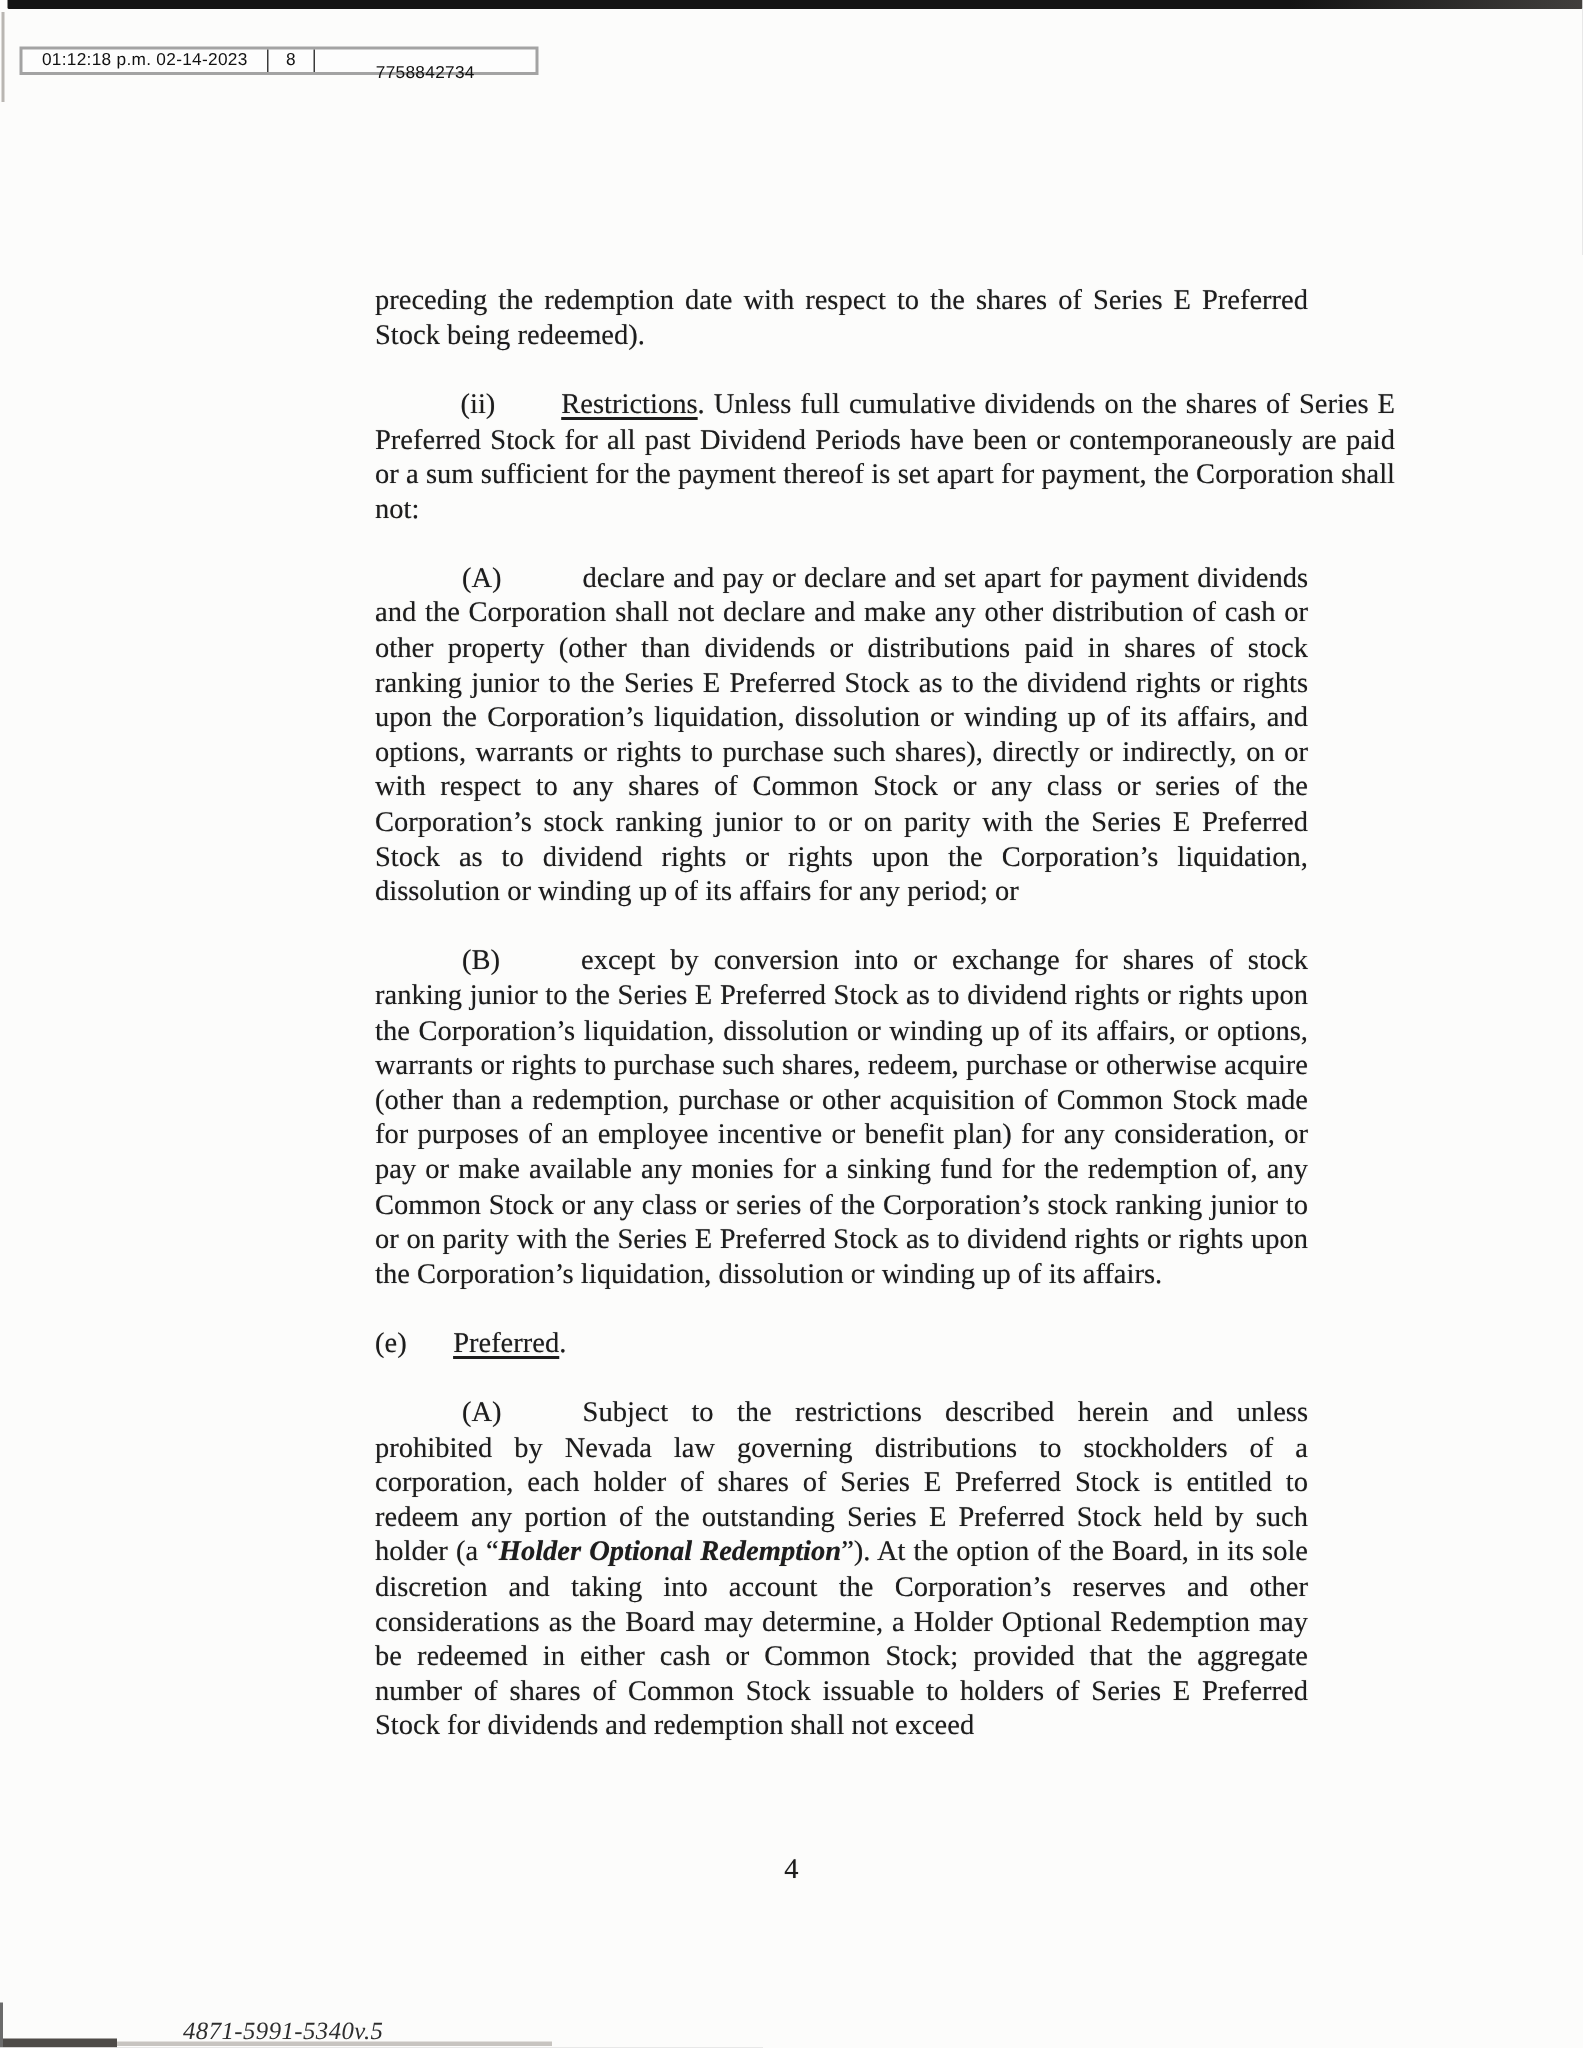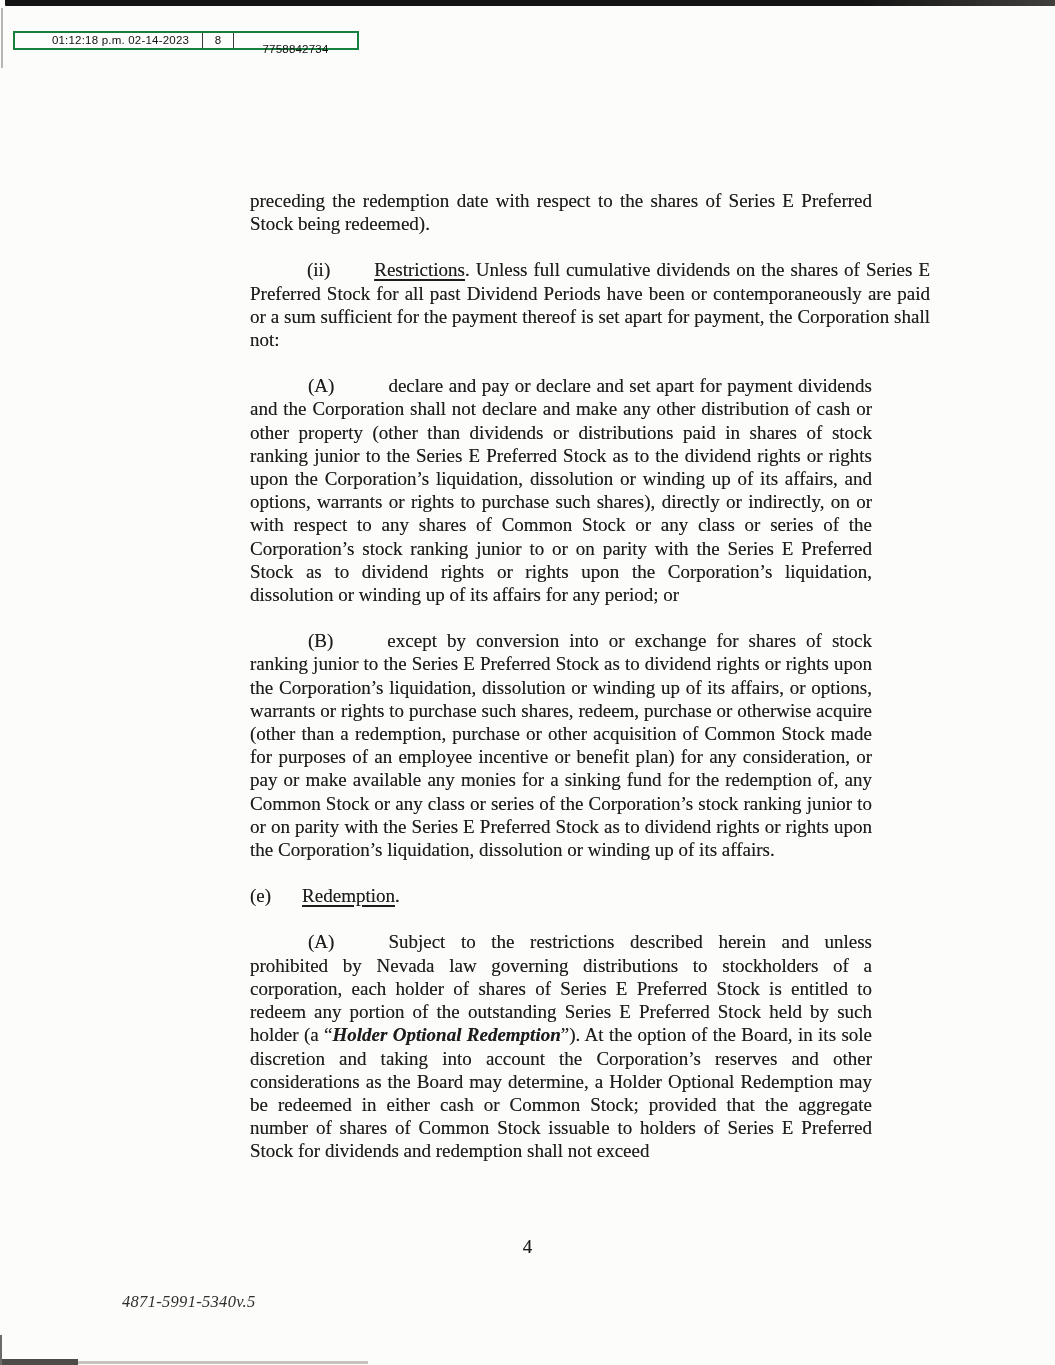--- a/index.html
+++ b/index.html
@@ -56,28 +56,27 @@
     width: 290px; height: 3px;
     background: #c7c4c0;
   }
 
   
   .fax-header {
     position: absolute;
     top: 31px; left: 13px;
     width: 346px; height: 19px;
     display: flex;
-    border: 2px solid #15803d;
+    border: 2px solid #a3a3a3;
     box-sizing: border-box;
     background: #fdfdfd;
     font-family: "Liberation Sans", sans-serif;
     font-size: 11.5px;
     line-height: 15px;
     color: #111;
-    padding-left: 24px;
   }
   .fax-cell {
     display: flex;
     align-items: center;
     justify-content: center;
     white-space: nowrap;
     letter-spacing: 0.2px;
   }
   .fax-cell-time  { width: 163px; border-right: 1.5px solid #3a3a3a; }
   .fax-cell-pages { width: 30px;  border-right: 1.5px solid #3a3a3a; }
@@ -116,21 +115,21 @@
   
   .page-number {
     position: absolute;
     top: 1236px; left: 0; right: 0;
     text-align: center;
     font-size: 19px;
     text-shadow: 0 0 0.5px rgba(25,25,25,0.55);
   }
   .doc-id {
     position: absolute;
-    top: 1292px; left: 122px;
+    top: 1344px; left: 122px;
     font-size: 16.5px;
     font-style: italic;
     color: #2e2e2e;
     letter-spacing: 0.3px;
   }
 </style>
 </head>
 <body>
 
 <div class="page">
@@ -151,21 +150,21 @@
   <div class="doc-body">
 
     <p class="p-cont"><span>preceding the redemption date with respect to the shares of Series E Preferred Stock being redeemed).</span></p>
 
     <p class="p-ind57"><span>(ii)</span><span class="tab t44"></span><span class="u">Restrictions</span><span>. Unless full cumulative dividends on the shares of Series E Preferred Stock for all past Dividend Periods have been or contemporaneously are paid or a sum sufficient for the payment thereof is set apart for payment, the Corporation shall not:</span></p>
 
     <p class="p-clause"><span>(A)</span><span class="tab t54"></span><span>declare and pay or declare and set apart for payment dividends and the Corporation shall not declare and make any other distribution of cash or other property (other than dividends or distributions paid in shares of stock ranking junior to the Series E Preferred Stock as to the dividend rights or rights upon the Corporation’s liquidation, dissolution or winding up of its affairs, and options, warrants or rights to purchase such shares), directly or indirectly, on or with respect to any shares of Common Stock or any class or series of the Corporation’s stock ranking junior to or on parity with the Series E Preferred Stock as to dividend rights or rights upon the Corporation’s liquidation, dissolution or winding up of its affairs for any period; or</span></p>
 
     <p class="p-clause"><span>(B)</span><span class="tab t54"></span><span>except by conversion into or exchange for shares of stock ranking junior to the Series E Preferred Stock as to dividend rights or rights upon the Corporation’s liquidation, dissolution or winding up of its affairs, or options, warrants or rights to purchase such shares, redeem, purchase or otherwise acquire (other than a redemption, purchase or other acquisition of Common Stock made for purposes of an employee incentive or benefit plan) for any consideration, or pay or make available any monies for a sinking fund for the redemption of, any Common Stock or any class or series of the Corporation’s stock ranking junior to or on parity with the Series E Preferred Stock as to dividend rights or rights upon the Corporation’s liquidation, dissolution or winding up of its affairs.</span></p>
 
-    <p><span>(e)</span><span class="tab t31"></span><span class="u">Redemption</span><span>.</span></p>
+    <p><span>(e)</span><span class="tab t31"></span><span class="u">Preferred</span><span>.</span></p>
 
 
     <p class="p-clause"><span>(A)</span><span class="tab t54"></span><span>Subject to the restrictions described herein and unless prohibited by Nevada law governing distributions to stockholders of a corporation, each holder of shares of Series E Preferred Stock is entitled to redeem any portion of the outstanding Series E Preferred Stock held by such holder (a “</span><span class="bi">Holder Optional Redemption</span><span>”). At the option of the Board, in its sole discretion and taking into account the Corporation’s reserves and other considerations as the Board may determine, a Holder Optional Redemption may be redeemed in either cash or Common Stock; provided that the aggregate number of shares of Common Stock issuable to holders of Series E Preferred Stock for dividends and redemption shall not exceed</span></p>
 
   </div>
 
   <div class="page-number">4</div>
   <div class="doc-id">4871-5991-5340v.5</div>
 
 </div>

